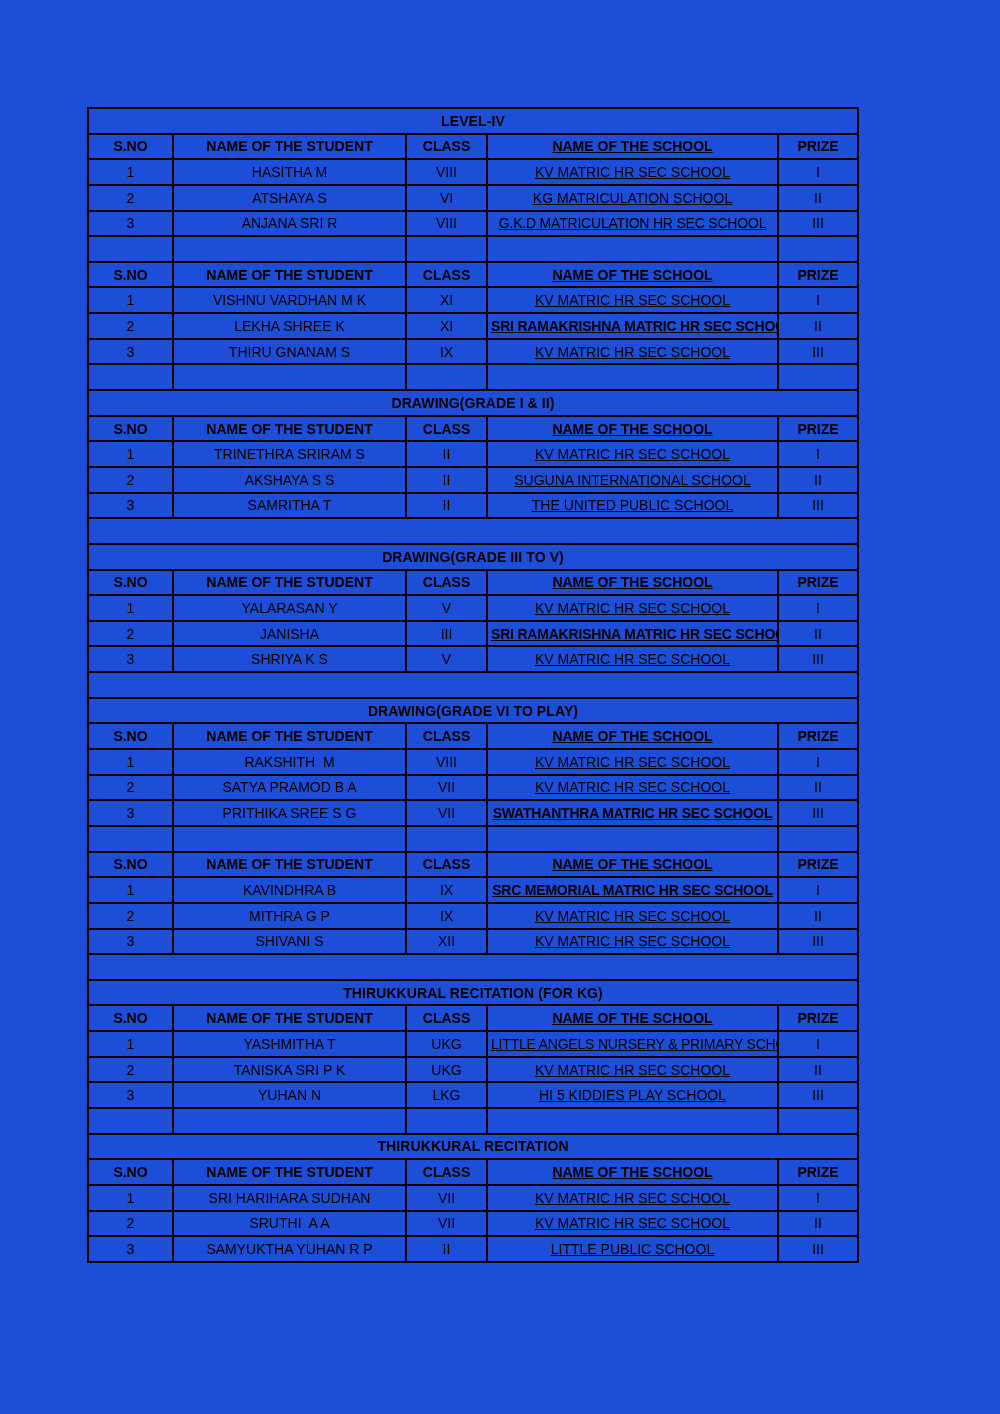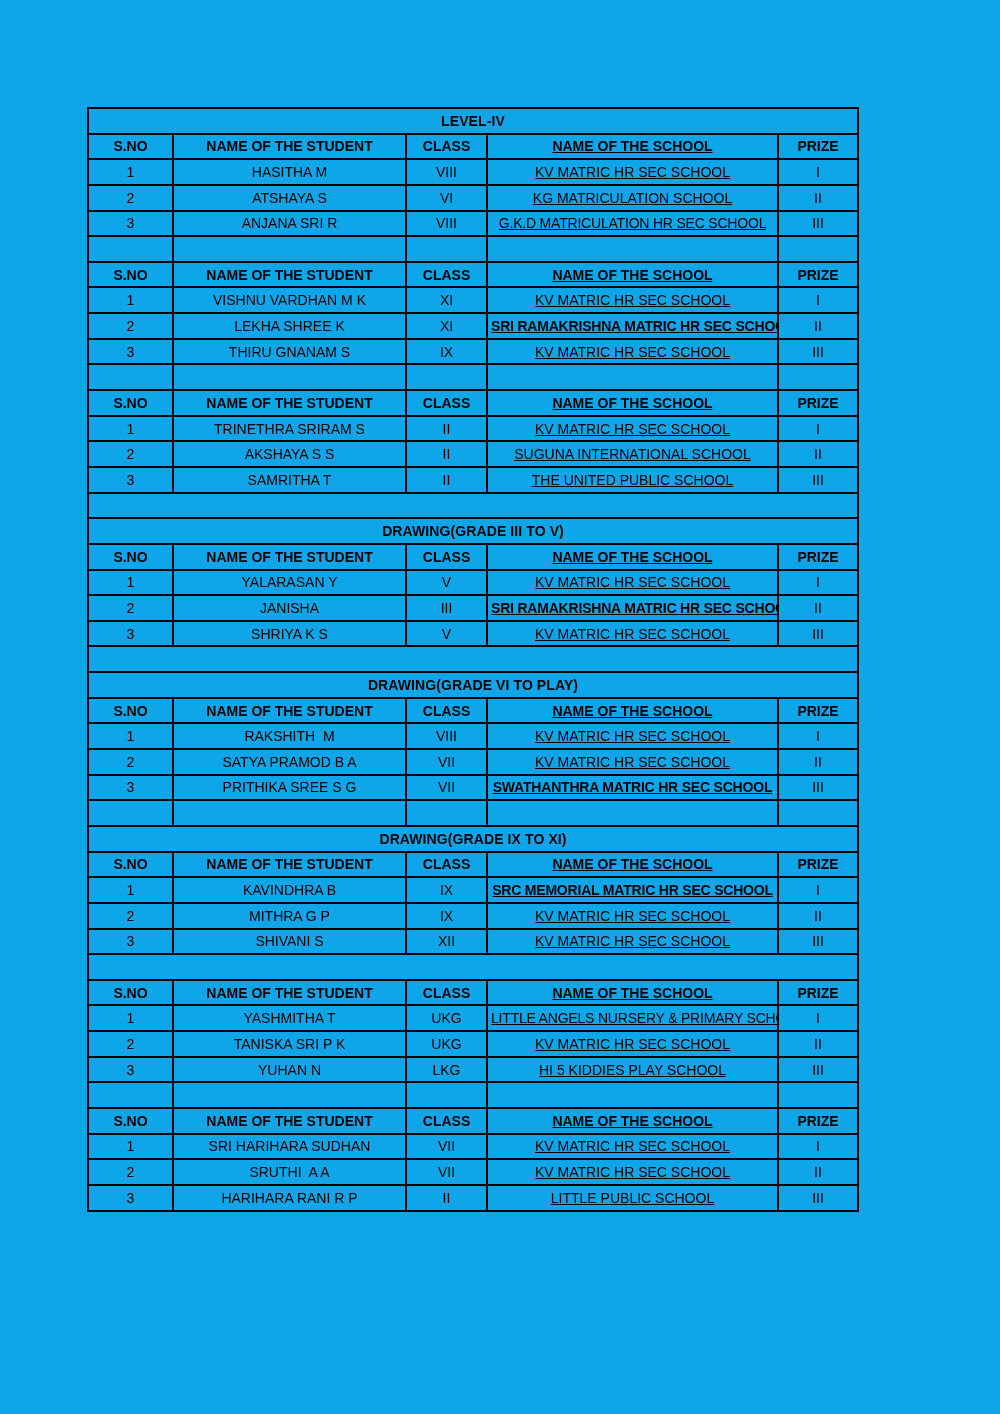--- a/index.html
+++ b/index.html
@@ -11,21 +11,21 @@
     width: 1000px;
     height: 1414px;
     position: relative;
     font-family: "Liberation Sans", sans-serif;
     color: #000000;
   }
   .page {
     position: relative;
     width: 1000px;
     height: 1414px;
-    background: #0ea5e9;
+    background: #1d4ed8;
   }
   table.results {
     position: absolute;
     left: 87px;
     top: 107px;
     border-collapse: collapse;
     table-layout: fixed;
     width: 770px;
   }
   table.results tr {
@@ -150,20 +150,23 @@
           <td class="cell-prize">III</td>
         </tr>
         <tr>
           <td class="gap-cell"></td>
           <td class="gap-cell"></td>
           <td class="gap-cell"></td>
           <td class="gap-cell"></td>
           <td class="gap-cell"></td>
         </tr>
         <tr>
+          <td class="title-cell" colspan="5">DRAWING(GRADE I &amp; II)</td>
+        </tr>
+        <tr>
           <td class="header-cell">S.NO</td>
           <td class="header-cell">NAME OF THE STUDENT</td>
           <td class="header-cell">CLASS</td>
           <td class="header-cell header-school">NAME OF THE SCHOOL</td>
           <td class="header-cell">PRIZE</td>
         </tr>
         <tr>
           <td class="cell-sno">1</td>
           <td class="cell-student">TRINETHRA SRIRAM S</td>
           <td class="cell-class">II</td>
@@ -253,23 +256,20 @@
           <td class="cell-prize">III</td>
         </tr>
         <tr>
           <td class="gap-cell"></td>
           <td class="gap-cell"></td>
           <td class="gap-cell"></td>
           <td class="gap-cell"></td>
           <td class="gap-cell"></td>
         </tr>
         <tr>
-          <td class="title-cell" colspan="5">DRAWING(GRADE IX TO XI)</td>
-        </tr>
-        <tr>
           <td class="header-cell">S.NO</td>
           <td class="header-cell">NAME OF THE STUDENT</td>
           <td class="header-cell">CLASS</td>
           <td class="header-cell header-school">NAME OF THE SCHOOL</td>
           <td class="header-cell">PRIZE</td>
         </tr>
         <tr>
           <td class="cell-sno">1</td>
           <td class="cell-student">KAVINDHRA B</td>
           <td class="cell-class">IX</td>
@@ -287,20 +287,23 @@
           <td class="cell-sno">3</td>
           <td class="cell-student">SHIVANI S</td>
           <td class="cell-class">XII</td>
           <td class="cell-school">KV MATRIC HR SEC SCHOOL</td>
           <td class="cell-prize">III</td>
         </tr>
         <tr>
           <td class="gap-cell" colspan="5"></td>
         </tr>
         <tr>
+          <td class="title-cell" colspan="5">THIRUKKURAL RECITATION (FOR KG)</td>
+        </tr>
+        <tr>
           <td class="header-cell">S.NO</td>
           <td class="header-cell">NAME OF THE STUDENT</td>
           <td class="header-cell">CLASS</td>
           <td class="header-cell header-school">NAME OF THE SCHOOL</td>
           <td class="header-cell">PRIZE</td>
         </tr>
         <tr>
           <td class="cell-sno">1</td>
           <td class="cell-student">YASHMITHA T</td>
           <td class="cell-class">UKG</td>
@@ -322,20 +325,23 @@
           <td class="cell-prize">III</td>
         </tr>
         <tr>
           <td class="gap-cell"></td>
           <td class="gap-cell"></td>
           <td class="gap-cell"></td>
           <td class="gap-cell"></td>
           <td class="gap-cell"></td>
         </tr>
         <tr>
+          <td class="title-cell" colspan="5">THIRUKKURAL RECITATION</td>
+        </tr>
+        <tr>
           <td class="header-cell">S.NO</td>
           <td class="header-cell">NAME OF THE STUDENT</td>
           <td class="header-cell">CLASS</td>
           <td class="header-cell header-school">NAME OF THE SCHOOL</td>
           <td class="header-cell">PRIZE</td>
         </tr>
         <tr>
           <td class="cell-sno">1</td>
           <td class="cell-student">SRI HARIHARA SUDHAN</td>
           <td class="cell-class">VII</td>
@@ -344,20 +350,20 @@
         </tr>
         <tr>
           <td class="cell-sno">2</td>
           <td class="cell-student">SRUTHI  A A</td>
           <td class="cell-class">VII</td>
           <td class="cell-school">KV MATRIC HR SEC SCHOOL</td>
           <td class="cell-prize">II</td>
         </tr>
         <tr>
           <td class="cell-sno">3</td>
-          <td class="cell-student">HARIHARA RANI R P</td>
+          <td class="cell-student">SAMYUKTHA YUHAN R P</td>
           <td class="cell-class">II</td>
           <td class="cell-school">LITTLE PUBLIC SCHOOL</td>
           <td class="cell-prize">III</td>
         </tr>
       </tbody>
   </table>
 </div>
 
 </body></html>

